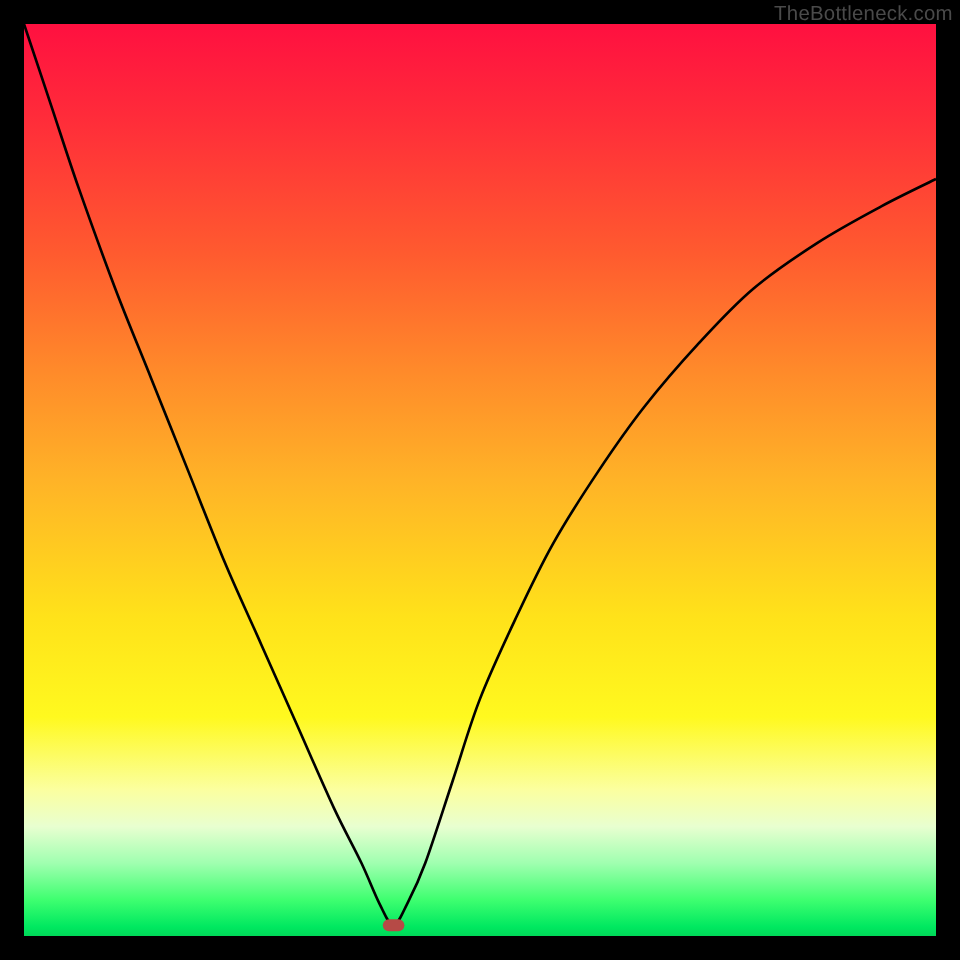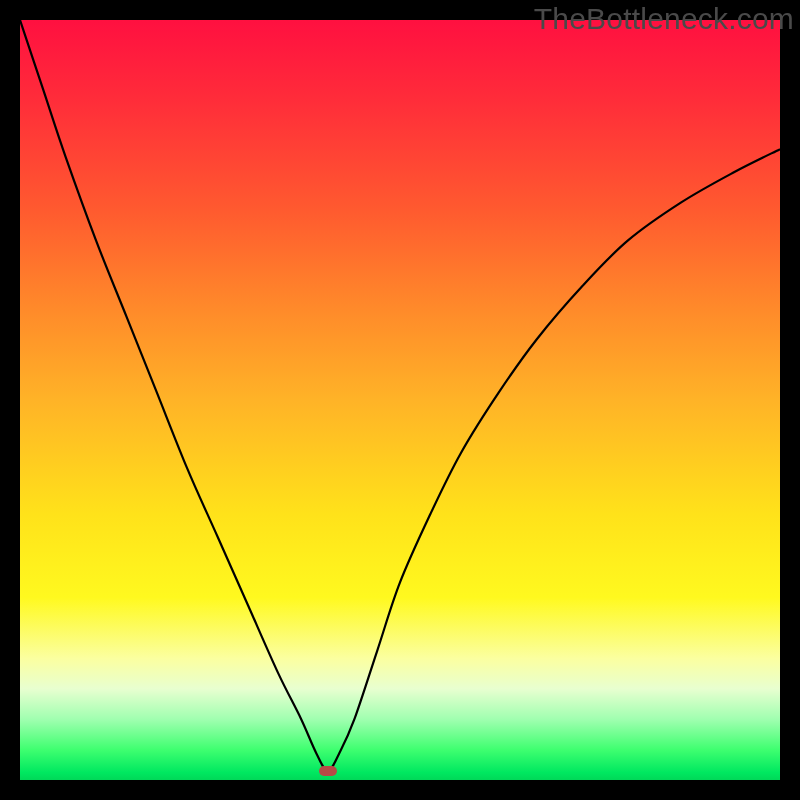--- a/index.html
+++ b/index.html
@@ -39,21 +39,21 @@
       #3fff70 96%,
       #00e860 99%,
       #00d858 100%
     );
   }
   .watermark {
     position: absolute;
     top: 2px;
     right: 6px;
     color: #4a4a4a;
-    font-size: 30px;
+    font-size: 17px;
     letter-spacing: 0.2px;
     font-weight: 500;
     z-index: 10;
   }
   svg.curve {
     position: absolute;
     left: 0;
     top: 0;
     width: 760px;
     height: 760px;

